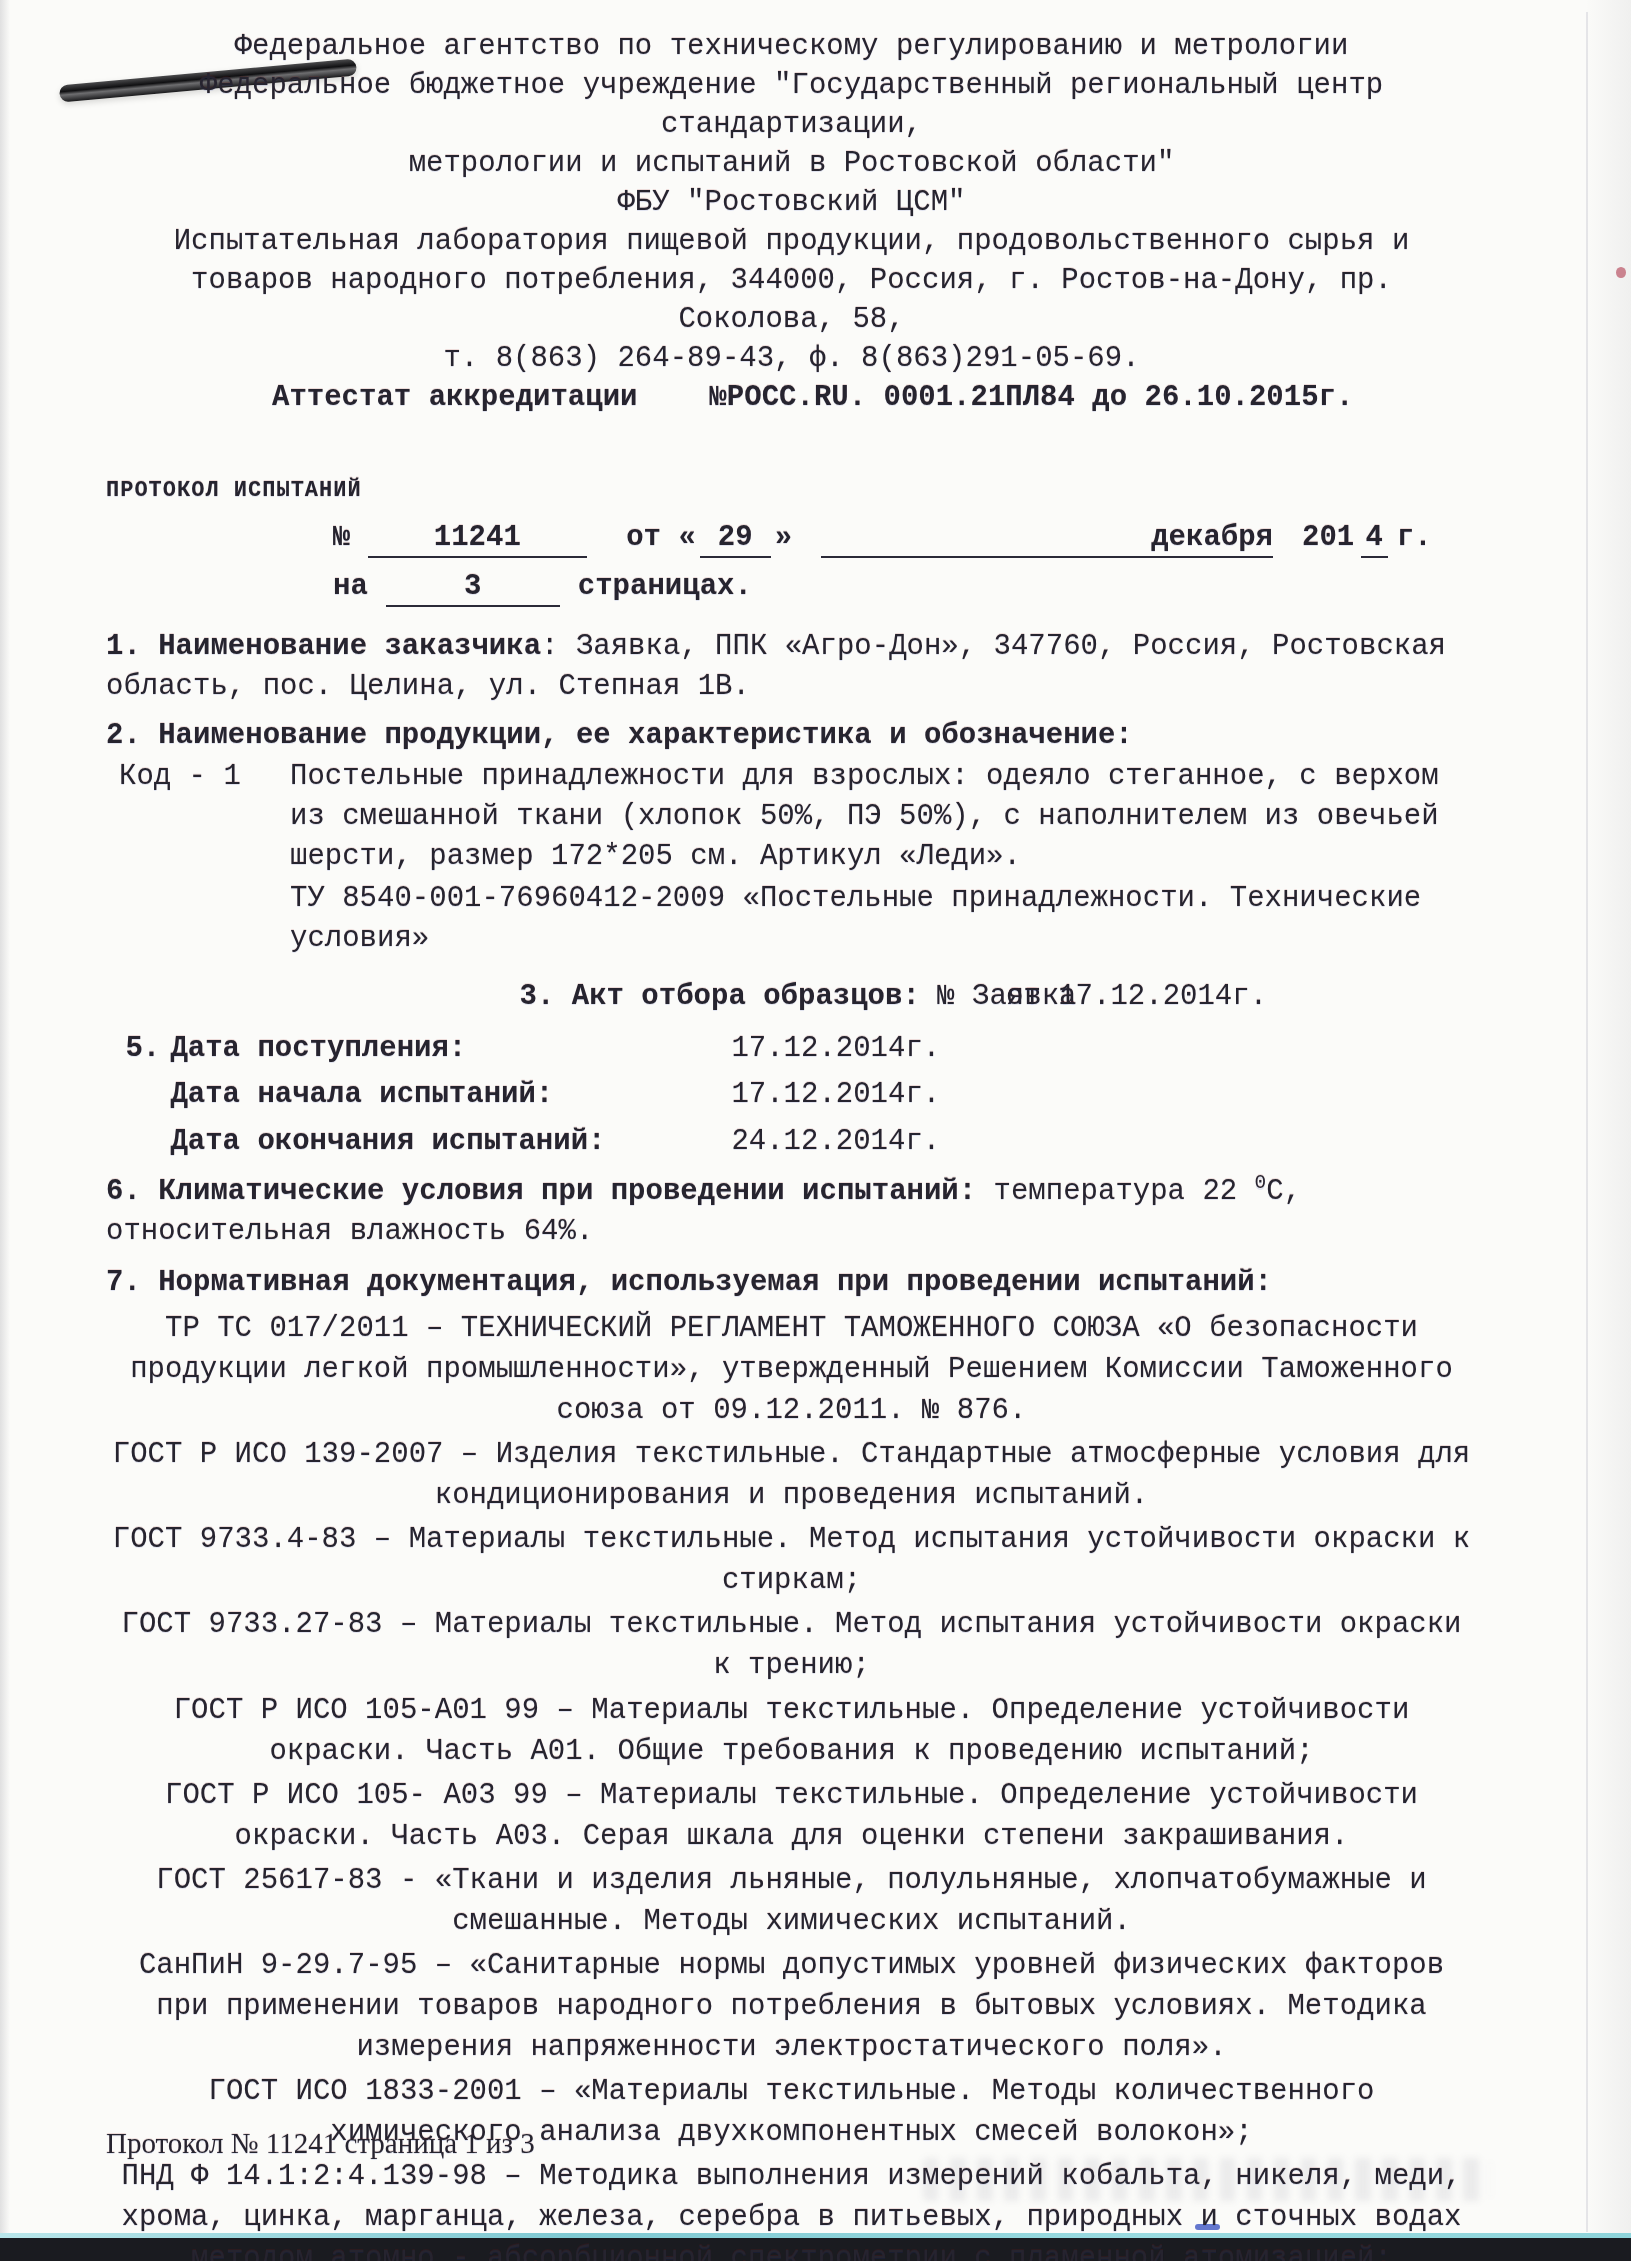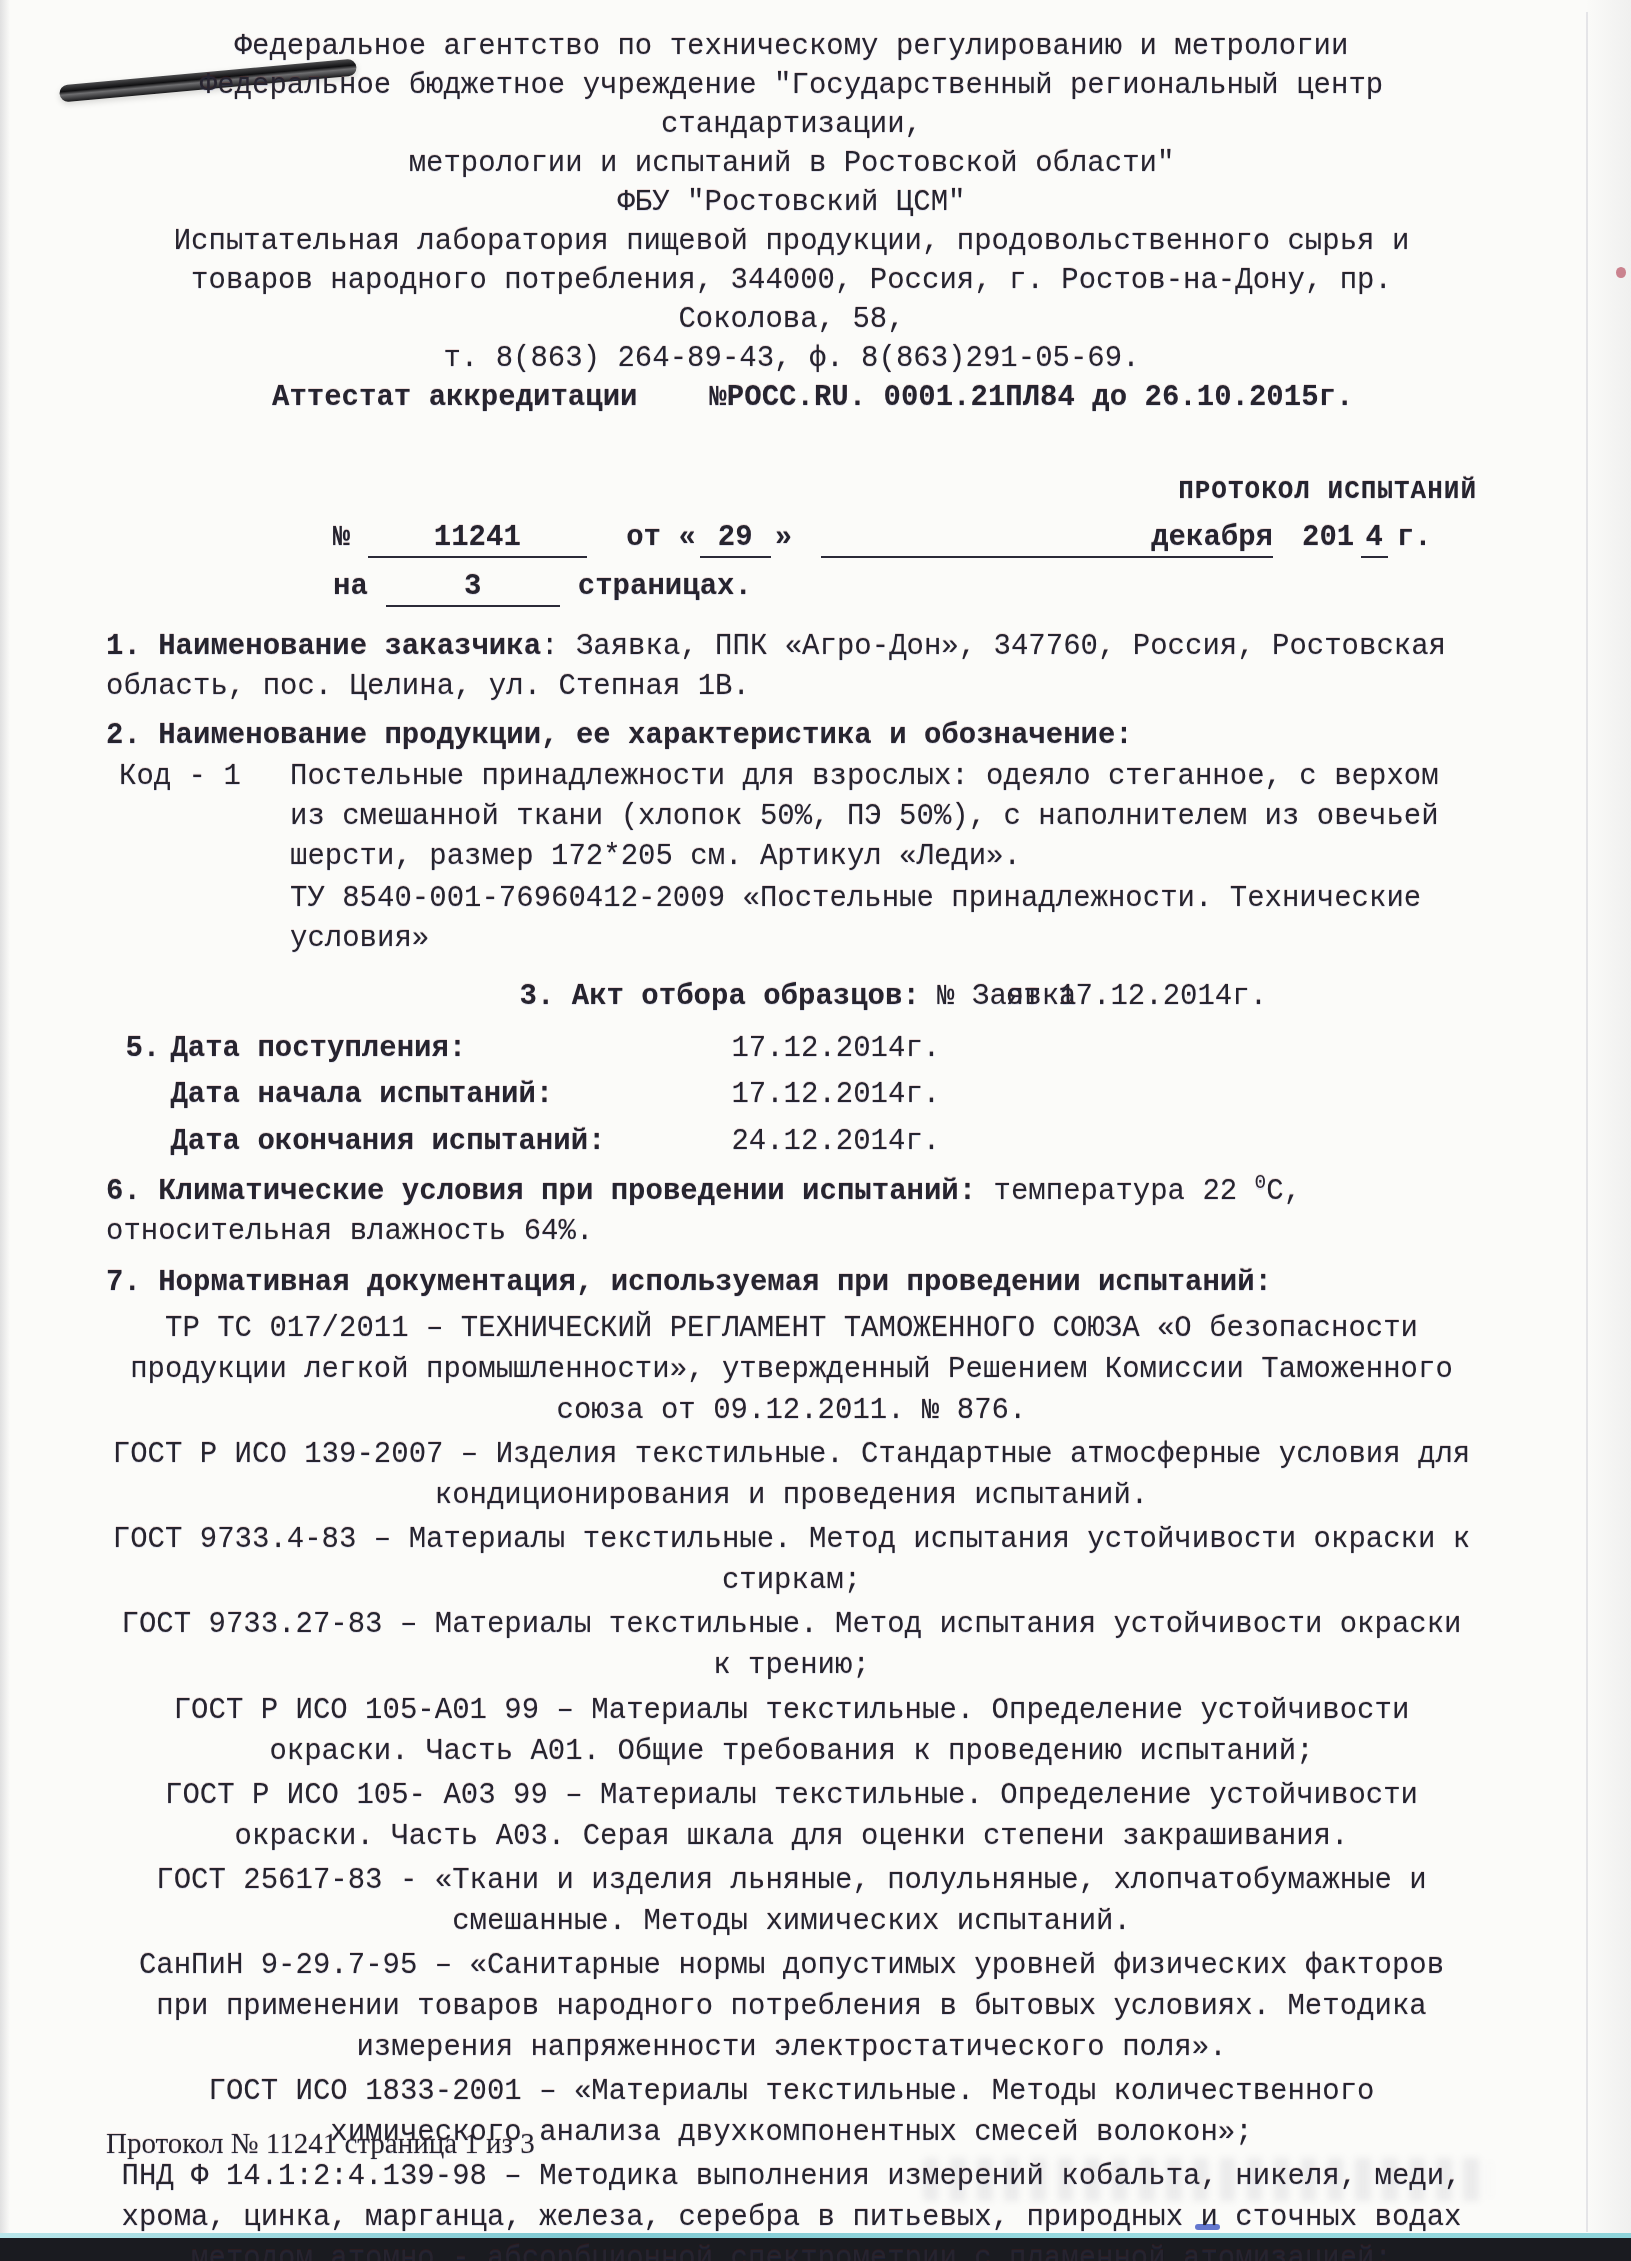--- a/index.html
+++ b/index.html
@@ -19,22 +19,22 @@
     text-shadow:0 -1px 0 rgba(150,30,30,.14), 0 1.3px 0 rgba(30,60,170,.12);
     font-family:Liberation Mono, monospace;
   }
   .b{font-weight:700;}
   .center{text-align:center;}
   .doc-header{line-height:39px;}
   .accred-row{margin-left:166px;}
   .accred-row .val{margin-left:72px;}
   .title{
     margin-top:54px;
-    text-align:right;
-    font-size:26px;
+    text-align:left;
+    font-size:22px;
     letter-spacing:1px;
   }
   .num-line{margin-top:6.5px;margin-left:227px;white-space:nowrap;}
   .pages-line{margin-top:9px;margin-left:227px;white-space:nowrap;}
   .u{
     display:inline-block;text-align:center;
     border-bottom:2.3px solid #2b2a38;
     line-height:36px;
   }
   .u-num{width:219px;}

